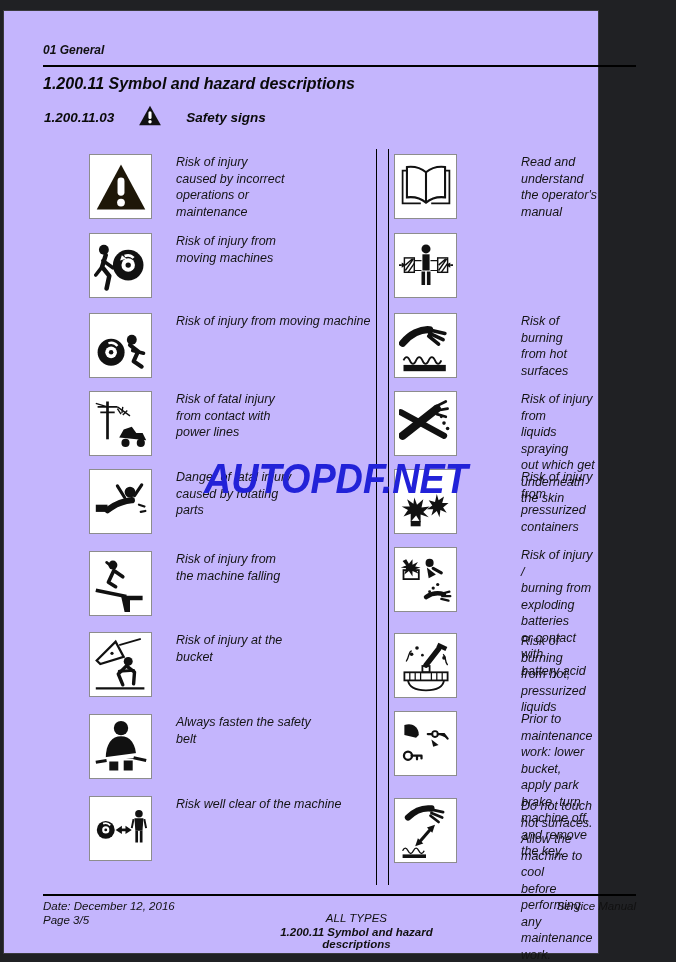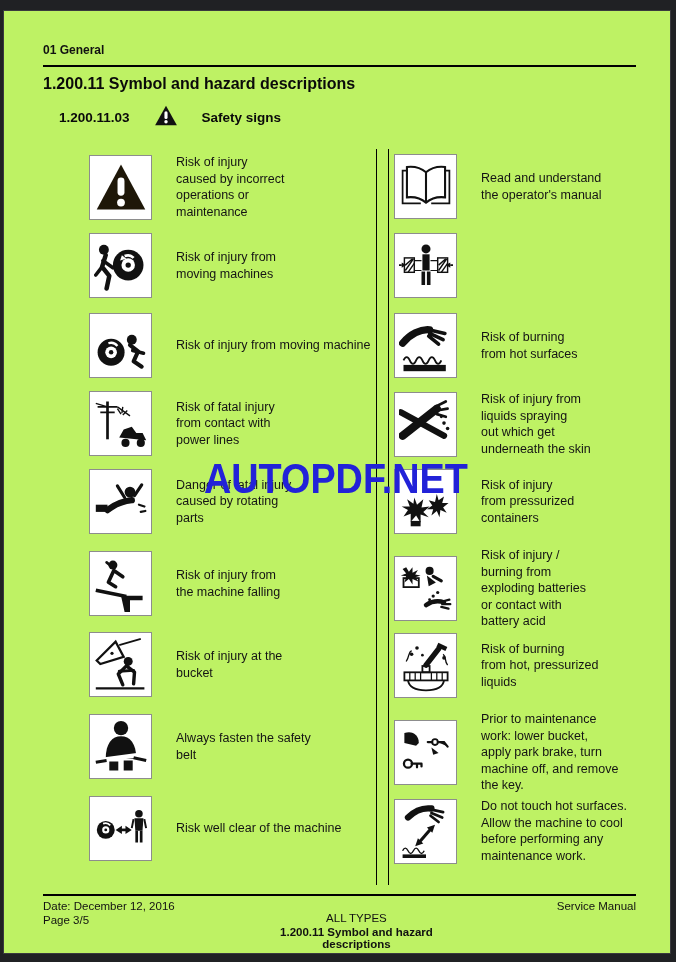--- a/index.html
+++ b/index.html
@@ -3,41 +3,41 @@
 <meta charset="utf-8">
 <style>
   html,body{margin:0;padding:0;}
   body{
     width:676px;height:962px;position:relative;overflow:hidden;
     background:#202124;
     font-family:"Liberation Sans","DejaVu Sans",sans-serif;
     -webkit-font-smoothing:antialiased;
   }
   .page{
-    position:absolute;left:3px;top:10px;width:668px;height:944px;
-    background:#bef264;border:1px solid #3a3a3e;box-sizing:border-box;
+    position:absolute;left:3px;top:10px;width:596px;height:944px;
+    background:#c4b5fd;border:1px solid #3a3a3e;box-sizing:border-box;font-style:italic;
   }
   .sec-head{
     position:absolute;left:39px;top:32px;font-size:12px;font-weight:bold;color:#111;
   }
   .rule{position:absolute;background:#000;height:1.5px;}
   .rule-top{left:39px;top:54px;width:593px;}
   .rule-foot{left:39px;top:883px;width:593px;}
   .doc-title{
     position:absolute;left:39px;top:64px;font-size:16px;font-weight:bold;color:#0a0a0a;
   }
   .sub-head{
-    position:absolute;left:55px;top:94px;display:flex;align-items:center;gap:24px;
+    position:absolute;left:40px;top:94px;display:flex;align-items:center;gap:24px;
     font-size:13.5px;font-weight:bold;color:#0a0a0a;
   }
   .vdivider{position:absolute;width:1.4px;background:#000;top:138px;height:736px;}
   .vd1{left:372px;} .vd2{left:384px;}
-  .row{position:absolute;display:flex;align-items:center;min-height:65px;}
+  .row{position:absolute;display:flex;align-items:flex-start;min-height:65px;}
   .rleft{left:85px;}
-  .rright{left:390px;}
+  .rright{left:390px;gap:40px;}
   .pict{
     width:63px;height:65px;box-sizing:border-box;border:1px solid #8d8d8d;
     background:#fff;display:flex;align-items:center;justify-content:center;flex:0 0 auto;
   }
   .pict svg{display:block;}
   .desc{
     margin-left:24px;font-size:12.5px;line-height:16.5px;color:#141414;
     white-space:pre-line;
   }
   .watermark{

